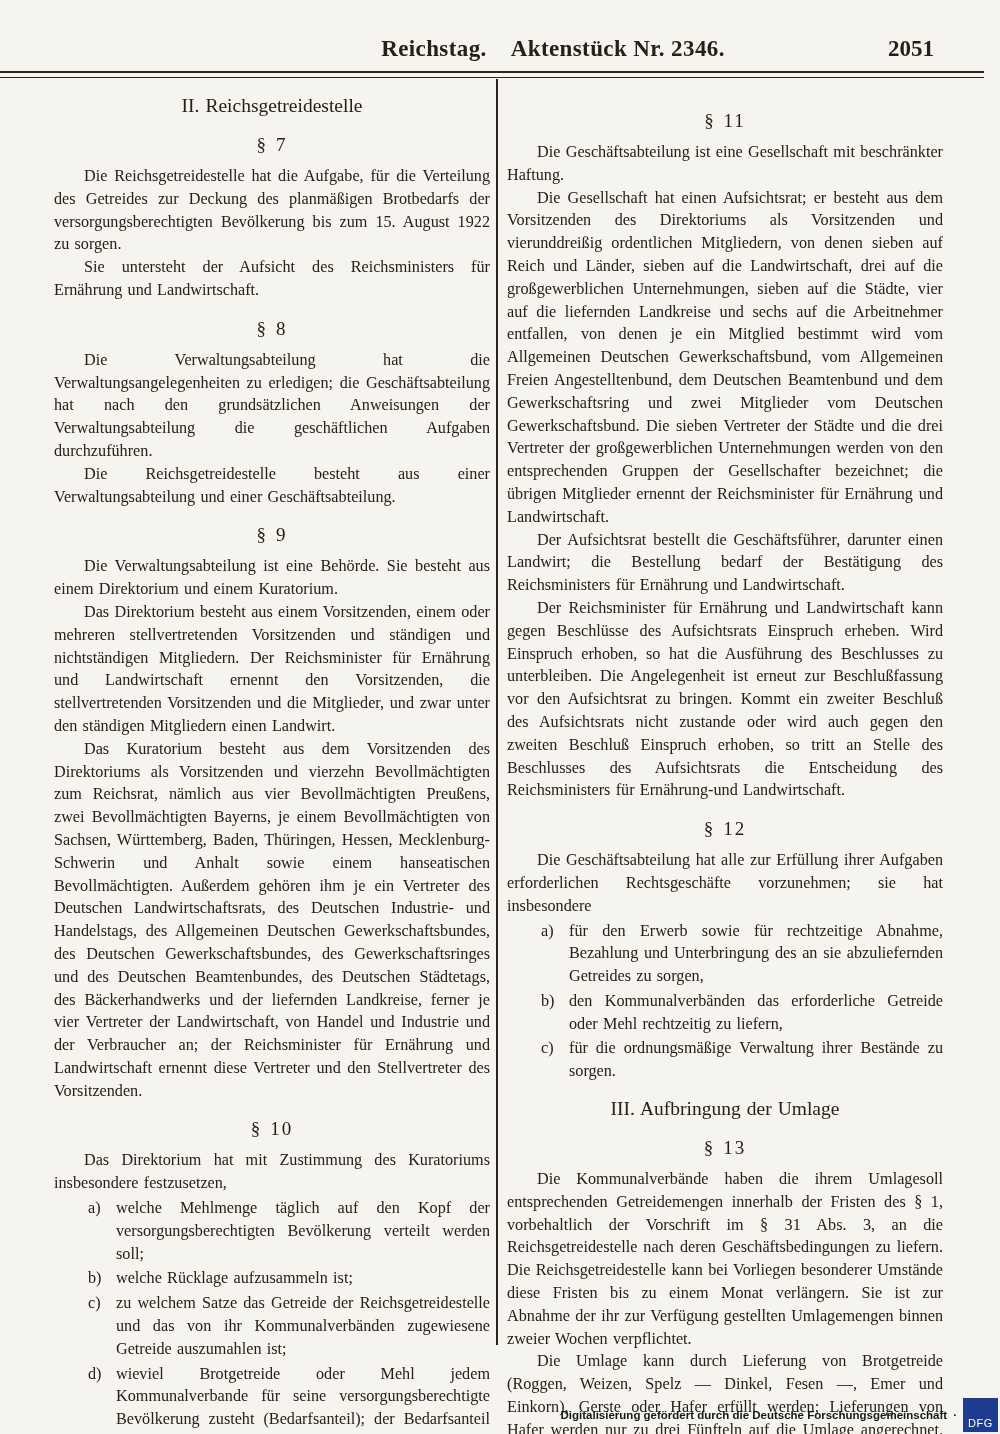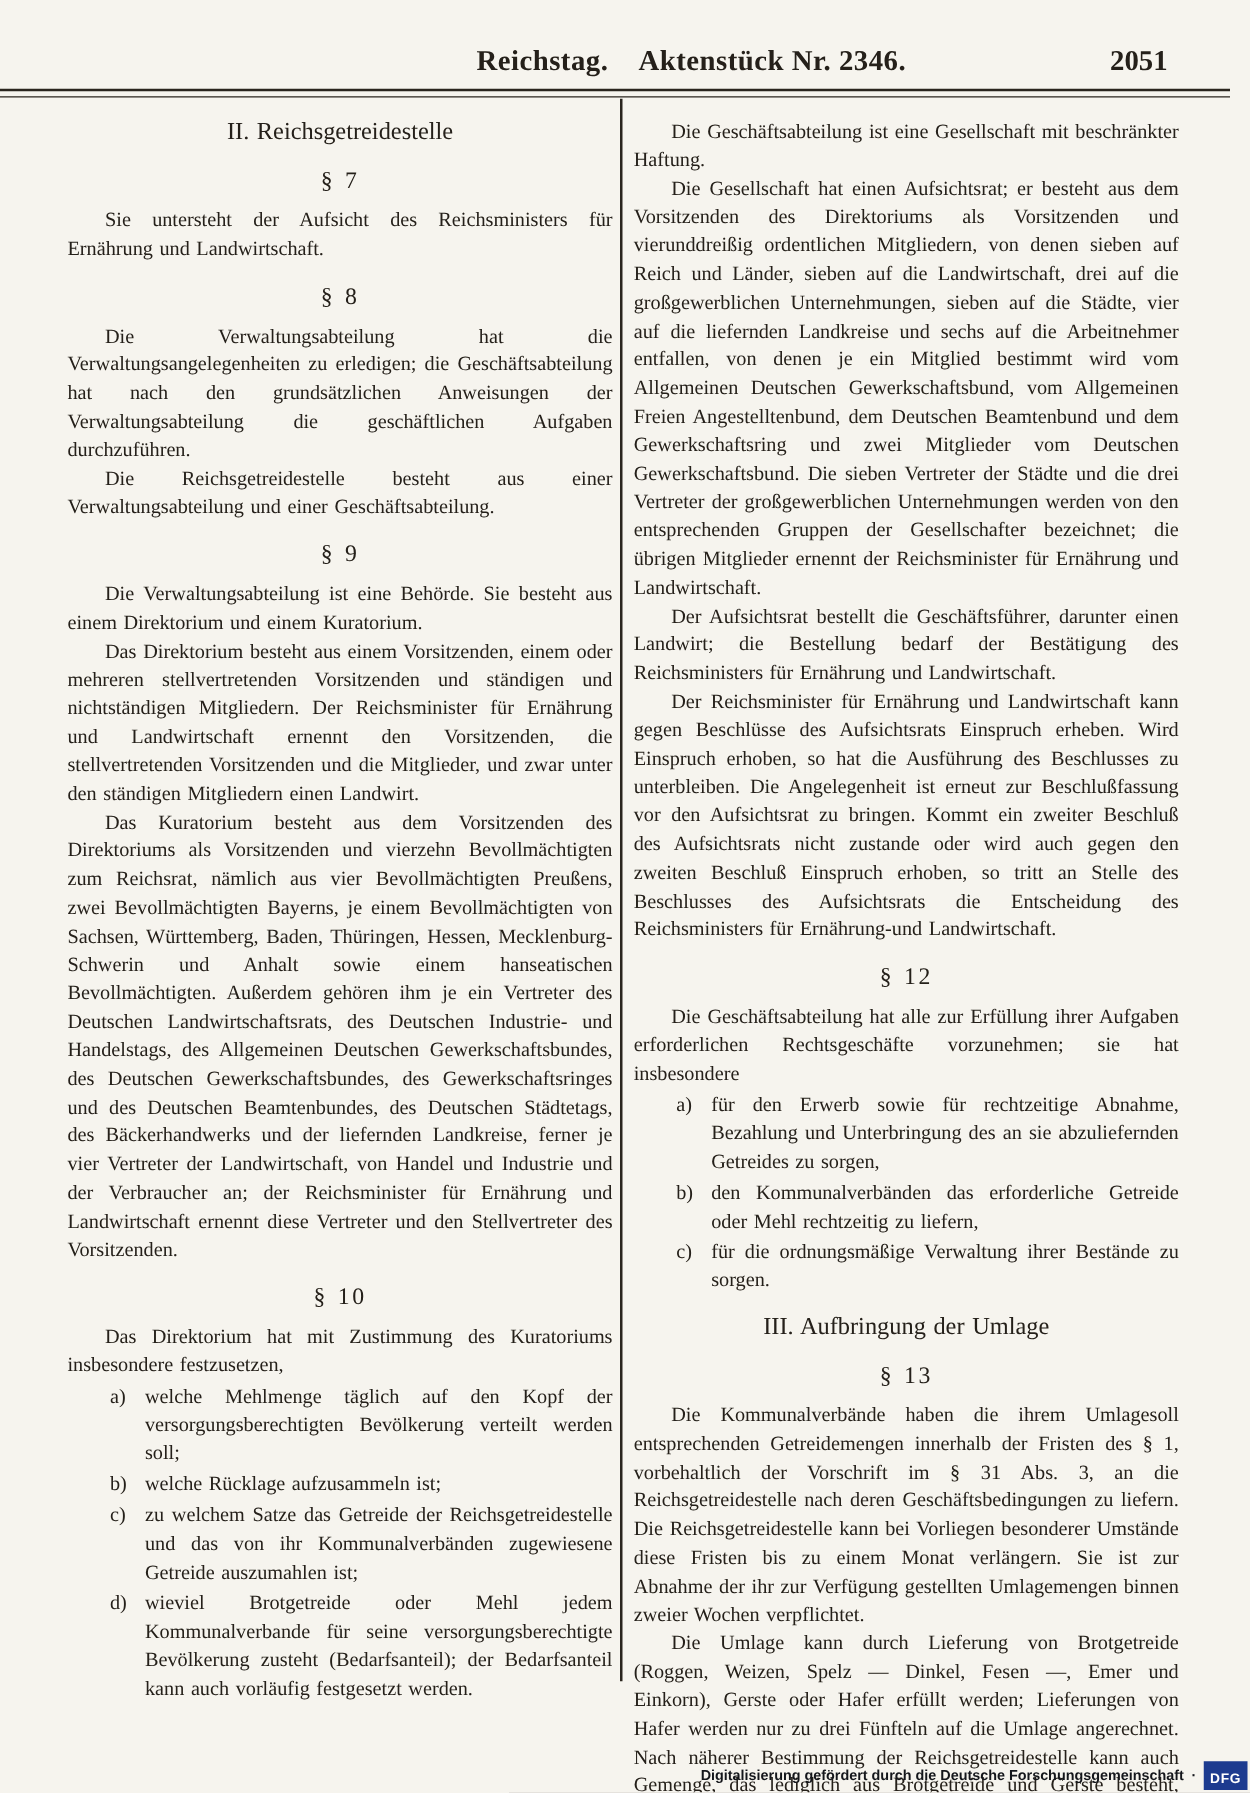--- a/index.html
+++ b/index.html
@@ -100,58 +100,60 @@
     font-size: 11.5px;
     font-weight: bold;
     color: #14161b;
     justify-content: space-between;
   }
   .dfg-logo {
     display: inline-block;
     background: #1d3b8f;
     color: #ffffff;
     font-size: 11px;
-    font-weight: bold;
+    font-weight: normal;
     letter-spacing: 0.6px;
-    padding: 8px 5px 3px 5px;
+    padding: 19px 5px 3px 5px;
   }
 </style>
 </head>
 <body>
 
 <div class="page">
 
   <div class="masthead">
     <span class="t1">Reichstag.</span><span class="t2">Aktenstück Nr. 2346.</span>
   </div>
 
   <div class="page-number">2051</div>
 
   <div class="header-rule"></div>
   <div class="column-divider"></div>
 
   <div class="col col-left">
       <div class="col-heading">II. Reichsgetreidestelle</div>
       <div class="section-mark">§ 7</div>
+      <p class="para">Die Reichsgetreidestelle hat die Aufgabe, für die Verteilung des Getreides zur Deckung des planmäßigen Brotbedarfs der versorgungsberechtigten Bevölkerung bis zum 15. August 1922 zu sorgen.</p>
       <p class="para">Sie untersteht der Aufsicht des Reichsministers für Ernährung und Landwirtschaft.</p>
       <div class="section-mark">§ 8</div>
       <p class="para">Die Verwaltungsabteilung hat die Verwaltungsangelegenheiten zu erledigen; die Geschäftsabteilung hat nach den grundsätzlichen Anweisungen der Verwaltungsabteilung die geschäftlichen Aufgaben durchzuführen.</p>
       <p class="para">Die Reichsgetreidestelle besteht aus einer Verwaltungsabteilung und einer Geschäftsabteilung.</p>
       <div class="section-mark">§ 9</div>
       <p class="para">Die Verwaltungsabteilung ist eine Behörde. Sie besteht aus einem Direktorium und einem Kuratorium.</p>
       <p class="para">Das Direktorium besteht aus einem Vorsitzenden, einem oder mehreren stellvertretenden Vorsitzenden und ständigen und nichtständigen Mitgliedern. Der Reichsminister für Ernährung und Landwirtschaft ernennt den Vorsitzenden, die stellvertretenden Vorsitzenden und die Mitglieder, und zwar unter den ständigen Mitgliedern einen Landwirt.</p>
       <p class="para">Das Kuratorium besteht aus dem Vorsitzenden des Direktoriums als Vorsitzenden und vierzehn Bevollmächtigten zum Reichsrat, nämlich aus vier Bevollmächtigten Preußens, zwei Bevollmächtigten Bayerns, je einem Bevollmächtigten von Sachsen, Württemberg, Baden, Thüringen, Hessen, Mecklenburg-Schwerin und Anhalt sowie einem hanseatischen Bevollmächtigten. Außerdem gehören ihm je ein Vertreter des Deutschen Landwirtschaftsrats, des Deutschen Industrie- und Handelstags, des Allgemeinen Deutschen Gewerkschaftsbundes, des Deutschen Gewerkschaftsbundes, des Gewerkschaftsringes und des Deutschen Beamtenbundes, des Deutschen Städtetags, des Bäckerhandwerks und der liefernden Landkreise, ferner je vier Vertreter der Landwirtschaft, von Handel und Industrie und der Verbraucher an; der Reichsminister für Ernährung und Landwirtschaft ernennt diese Vertreter und den Stellvertreter des Vorsitzenden.</p>
       <div class="section-mark">§ 10</div>
       <p class="para">Das Direktorium hat mit Zustimmung des Kuratoriums insbesondere festzusetzen,</p>
       <div class="list-item"><span class="marker">a)</span><span>welche Mehlmenge täglich auf den Kopf der versorgungsberechtigten Bevölkerung verteilt werden soll;</span></div>
       <div class="list-item"><span class="marker">b)</span><span>welche Rücklage aufzusammeln ist;</span></div>
       <div class="list-item"><span class="marker">c)</span><span>zu welchem Satze das Getreide der Reichsgetreidestelle und das von ihr Kommunalverbänden zugewiesene Getreide auszumahlen ist;</span></div>
       <div class="list-item"><span class="marker">d)</span><span>wieviel Brotgetreide oder Mehl jedem Kommunalverbande für seine versorgungsberechtigte Bevölkerung zusteht (Bedarfsanteil); der Bedarfsanteil kann auch vorläufig festgesetzt werden.</span></div>
     </div>
   <div class="col col-right">
+      <div class="section-mark">§ 11</div>
       <p class="para">Die Geschäftsabteilung ist eine Gesellschaft mit beschränkter Haftung.</p>
       <p class="para">Die Gesellschaft hat einen Aufsichtsrat; er besteht aus dem Vorsitzenden des Direktoriums als Vorsitzenden und vierunddreißig ordentlichen Mitgliedern, von denen sieben auf Reich und Länder, sieben auf die Landwirtschaft, drei auf die großgewerblichen Unternehmungen, sieben auf die Städte, vier auf die liefernden Landkreise und sechs auf die Arbeitnehmer entfallen, von denen je ein Mitglied bestimmt wird vom Allgemeinen Deutschen Gewerkschaftsbund, vom Allgemeinen Freien Angestelltenbund, dem Deutschen Beamtenbund und dem Gewerkschaftsring und zwei Mitglieder vom Deutschen Gewerkschaftsbund. Die sieben Vertreter der Städte und die drei Vertreter der großgewerblichen Unternehmungen werden von den entsprechenden Gruppen der Gesellschafter bezeichnet; die übrigen Mitglieder ernennt der Reichsminister für Ernährung und Landwirtschaft.</p>
       <p class="para">Der Aufsichtsrat bestellt die Geschäftsführer, darunter einen Landwirt; die Bestellung bedarf der Bestätigung des Reichsministers für Ernährung und Landwirtschaft.</p>
       <p class="para">Der Reichsminister für Ernährung und Landwirtschaft kann gegen Beschlüsse des Aufsichtsrats Einspruch erheben. Wird Einspruch erhoben, so hat die Ausführung des Beschlusses zu unterbleiben. Die Angelegenheit ist erneut zur Beschlußfassung vor den Aufsichtsrat zu bringen. Kommt ein zweiter Beschluß des Aufsichtsrats nicht zustande oder wird auch gegen den zweiten Beschluß Einspruch erhoben, so tritt an Stelle des Beschlusses des Aufsichtsrats die Entscheidung des Reichsministers für Ernährung-und Landwirtschaft.</p>
       <div class="section-mark">§ 12</div>
       <p class="para">Die Geschäftsabteilung hat alle zur Erfüllung ihrer Aufgaben erforderlichen Rechtsgeschäfte vorzunehmen; sie hat insbesondere</p>
       <div class="list-item"><span class="marker">a)</span><span>für den Erwerb sowie für rechtzeitige Abnahme, Bezahlung und Unterbringung des an sie abzuliefernden Getreides zu sorgen,</span></div>
       <div class="list-item"><span class="marker">b)</span><span>den Kommunalverbänden das erforderliche Getreide oder Mehl rechtzeitig zu liefern,</span></div>
       <div class="list-item"><span class="marker">c)</span><span>für die ordnungsmäßige Verwaltung ihrer Bestände zu sorgen.</span></div>
       <div class="col-heading">III. Aufbringung der Umlage</div>

